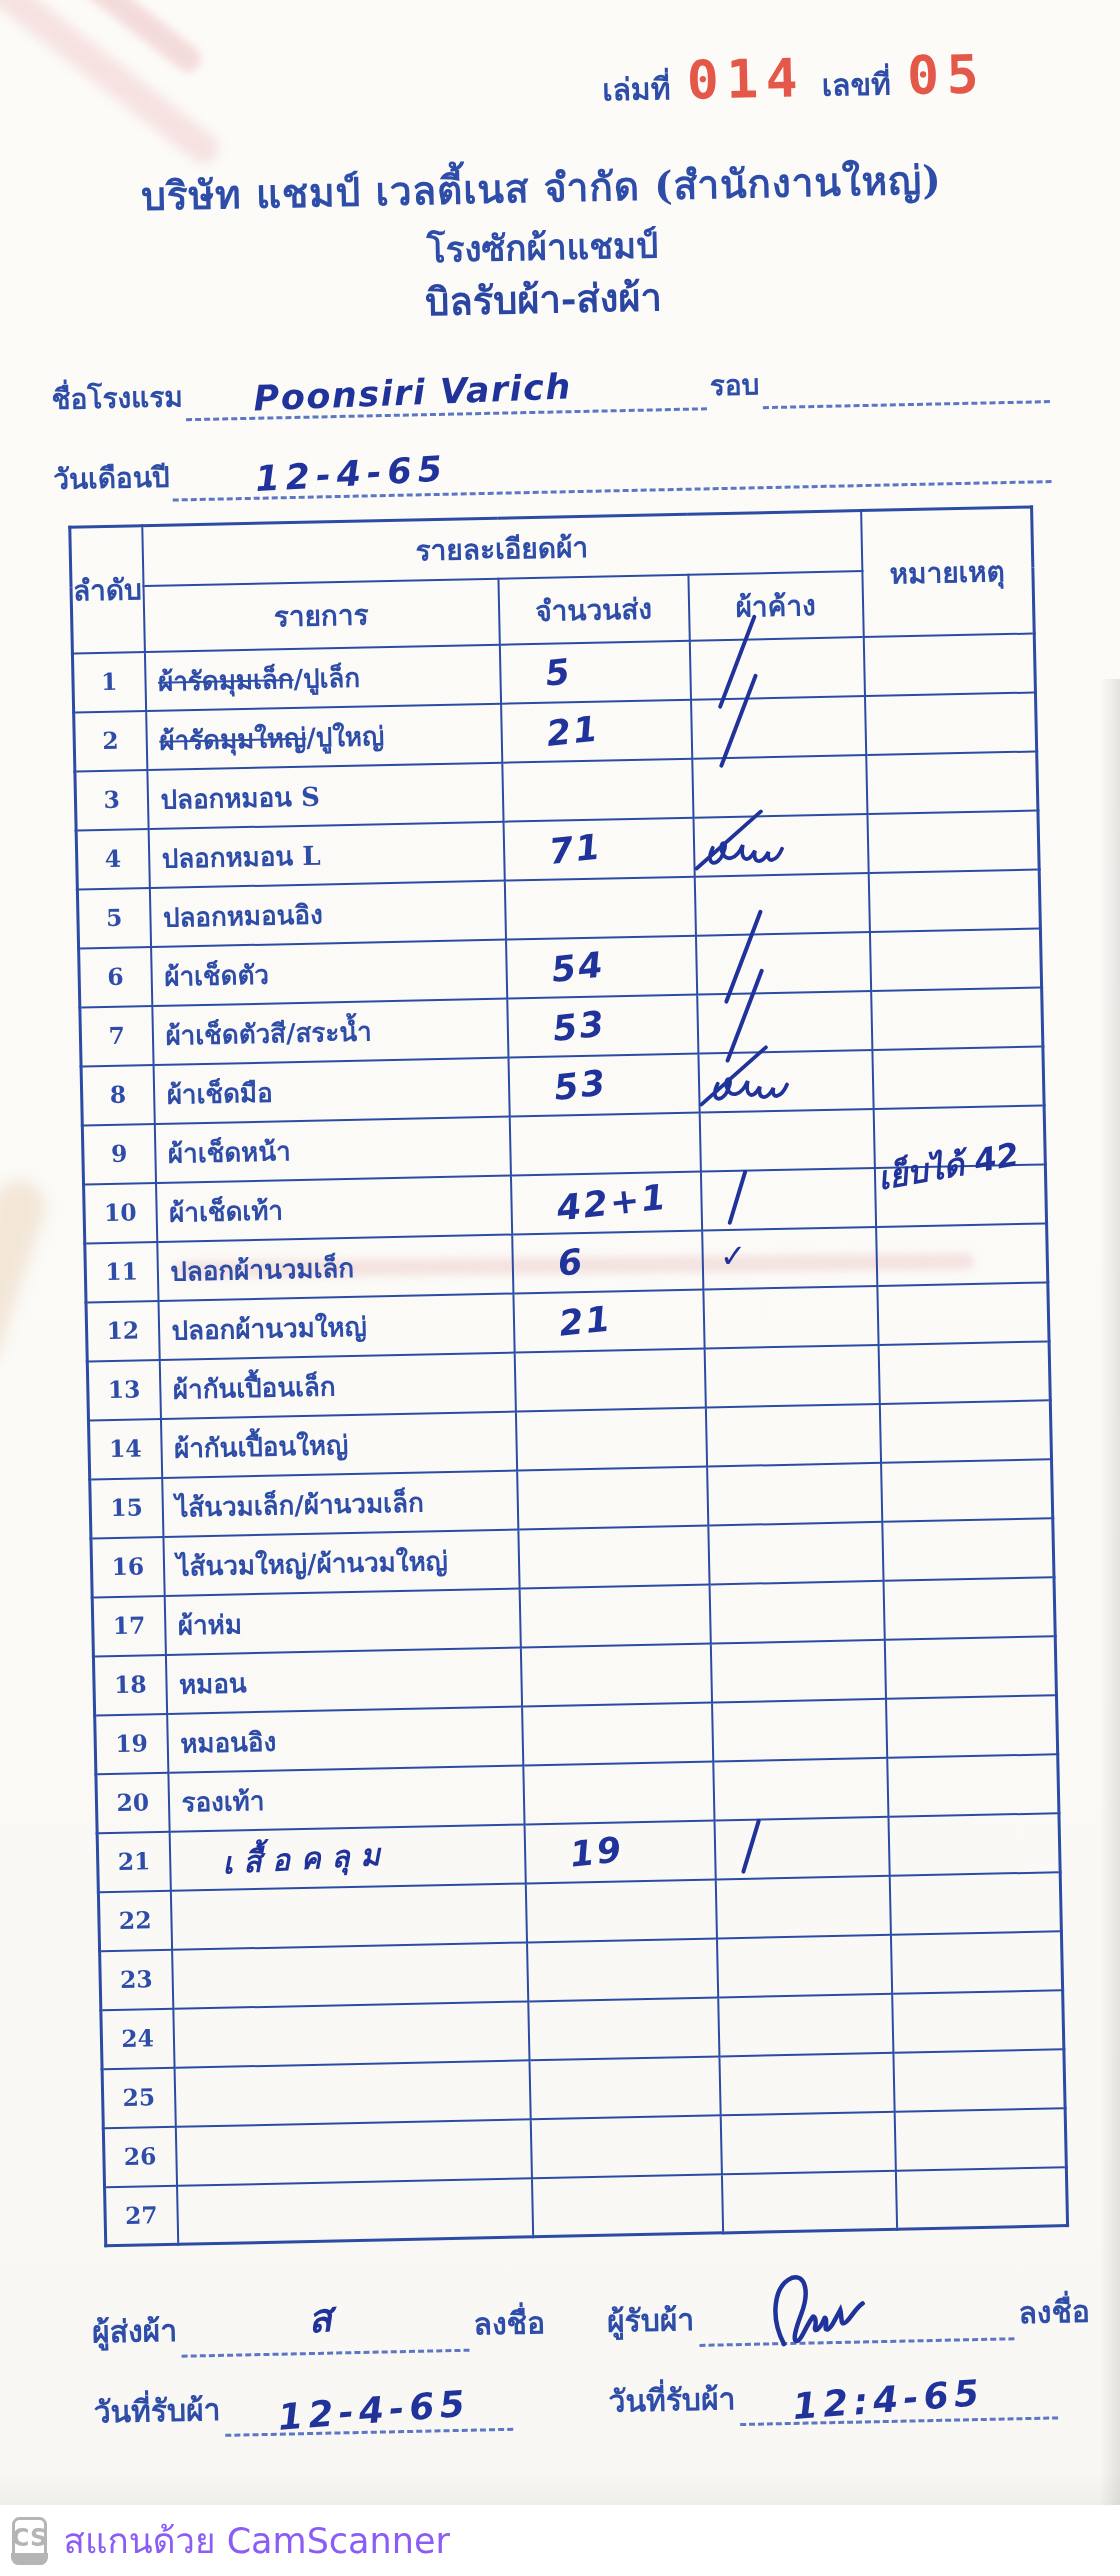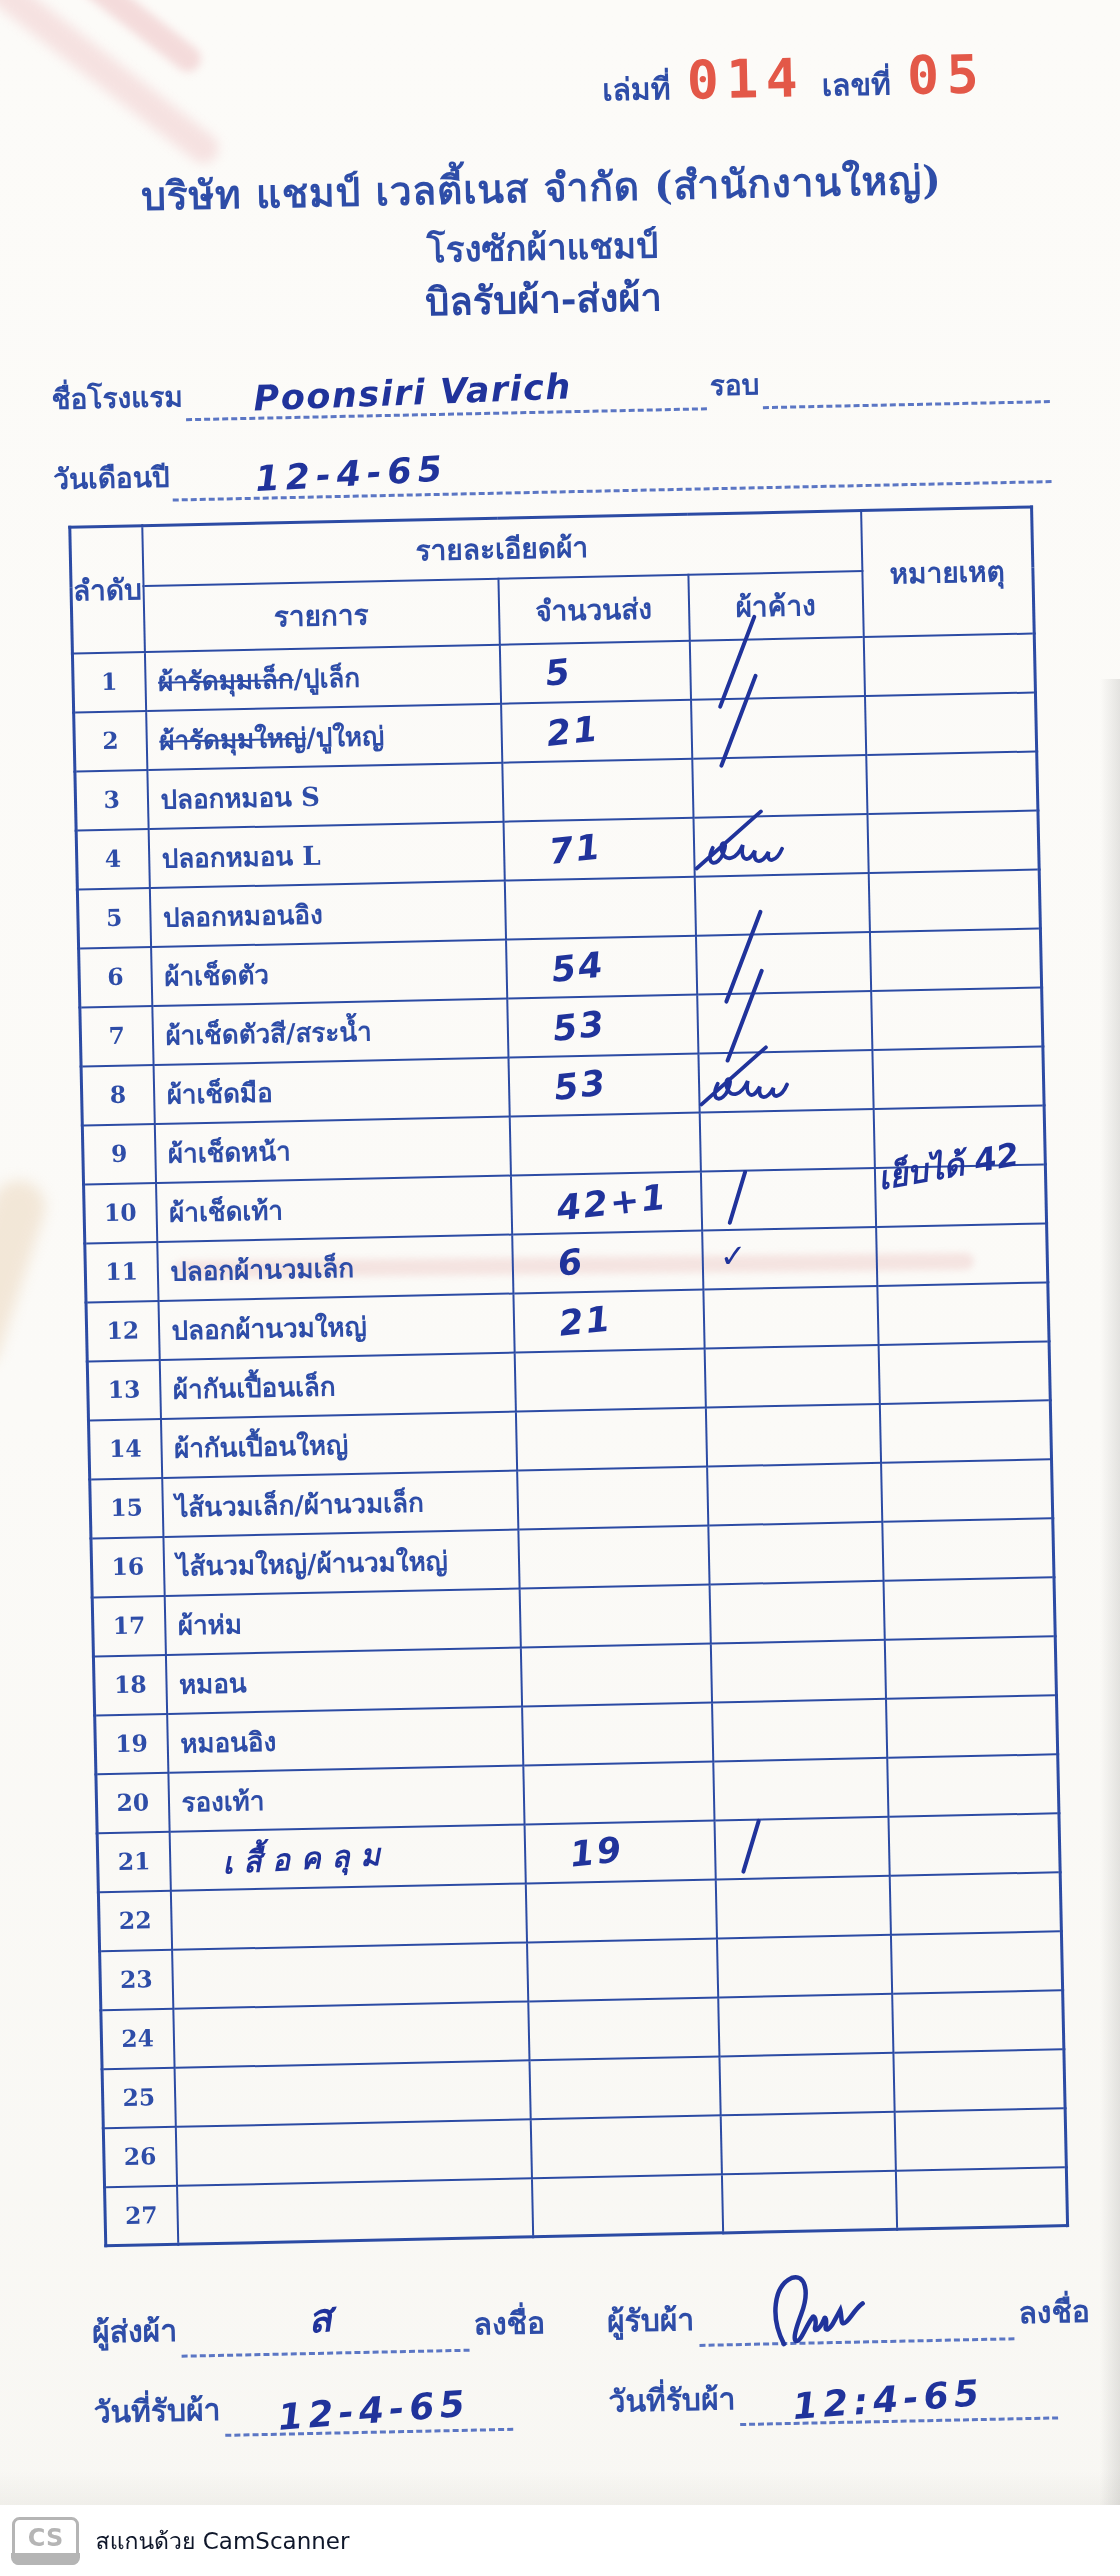--- a/index.html
+++ b/index.html
@@ -83,26 +83,26 @@
   .sig-right-2 { left:581px; top:2377px; width:453px; }
   .sig-label { font-size:30px; font-weight:700; color:#2e4da8; white-space:nowrap; padding-bottom:4.5px; }
   .sig-line { flex:1; position:relative; border-bottom:3px dashed #5b76c4; height:53px; margin:0 4.5px; }
   .hw-sendmark { position:absolute; left:44%; bottom:3px; font-size:39px; transform:rotate(-4deg); }
   .sig-svg { position:absolute; left:20%; bottom:-4.5px; }
   .hw-date2 { position:absolute; left:53px; bottom:0; font-size:36px; letter-spacing:5.3px; transform:rotate(-3deg); white-space:nowrap; }
 
   
   .cs-footer { position:absolute; left:0; bottom:0; width:100%; height:71px; background:#ffffff;
     display:flex; align-items:center; gap:16.6px; padding-left:12px; }
-  .cs-logo { width:67px; height:48px; border:3.8px solid #b5b5b5; border-radius:7.5px; position:relative;
+  .cs-logo { width:35px; height:48px; border:3.8px solid #b5b5b5; border-radius:7.5px; position:relative;
     display:flex; justify-content:center; }
   .cs-logo-text { font-family:"DejaVu Sans", sans-serif; font-weight:700; font-size:24px; color:#b5b5b5; line-height:36px; }
   .cs-logo-bar { position:absolute; left:-3.8px; right:-3.8px; bottom:-3.8px; height:12px; background:#b5b5b5;
     border-radius:0 0 7.5px 7.5px; }
-  .cs-text { font-family:"DejaVu Sans", sans-serif; font-size:23px; color:#0f172a; }
+  .cs-text { font-family:"DejaVu Sans", sans-serif; font-size:35px; color:#8b5cf6; }
 </style>
 </head>
 <body>
 
 <div class="streak streak-1"></div>
 <div class="streak streak-2"></div>
 <div class="streak streak-3"></div>
 <div class="streak streak-4"></div>
 <div class="edge-right"></div>
 <div class="edge-bottom"></div>

